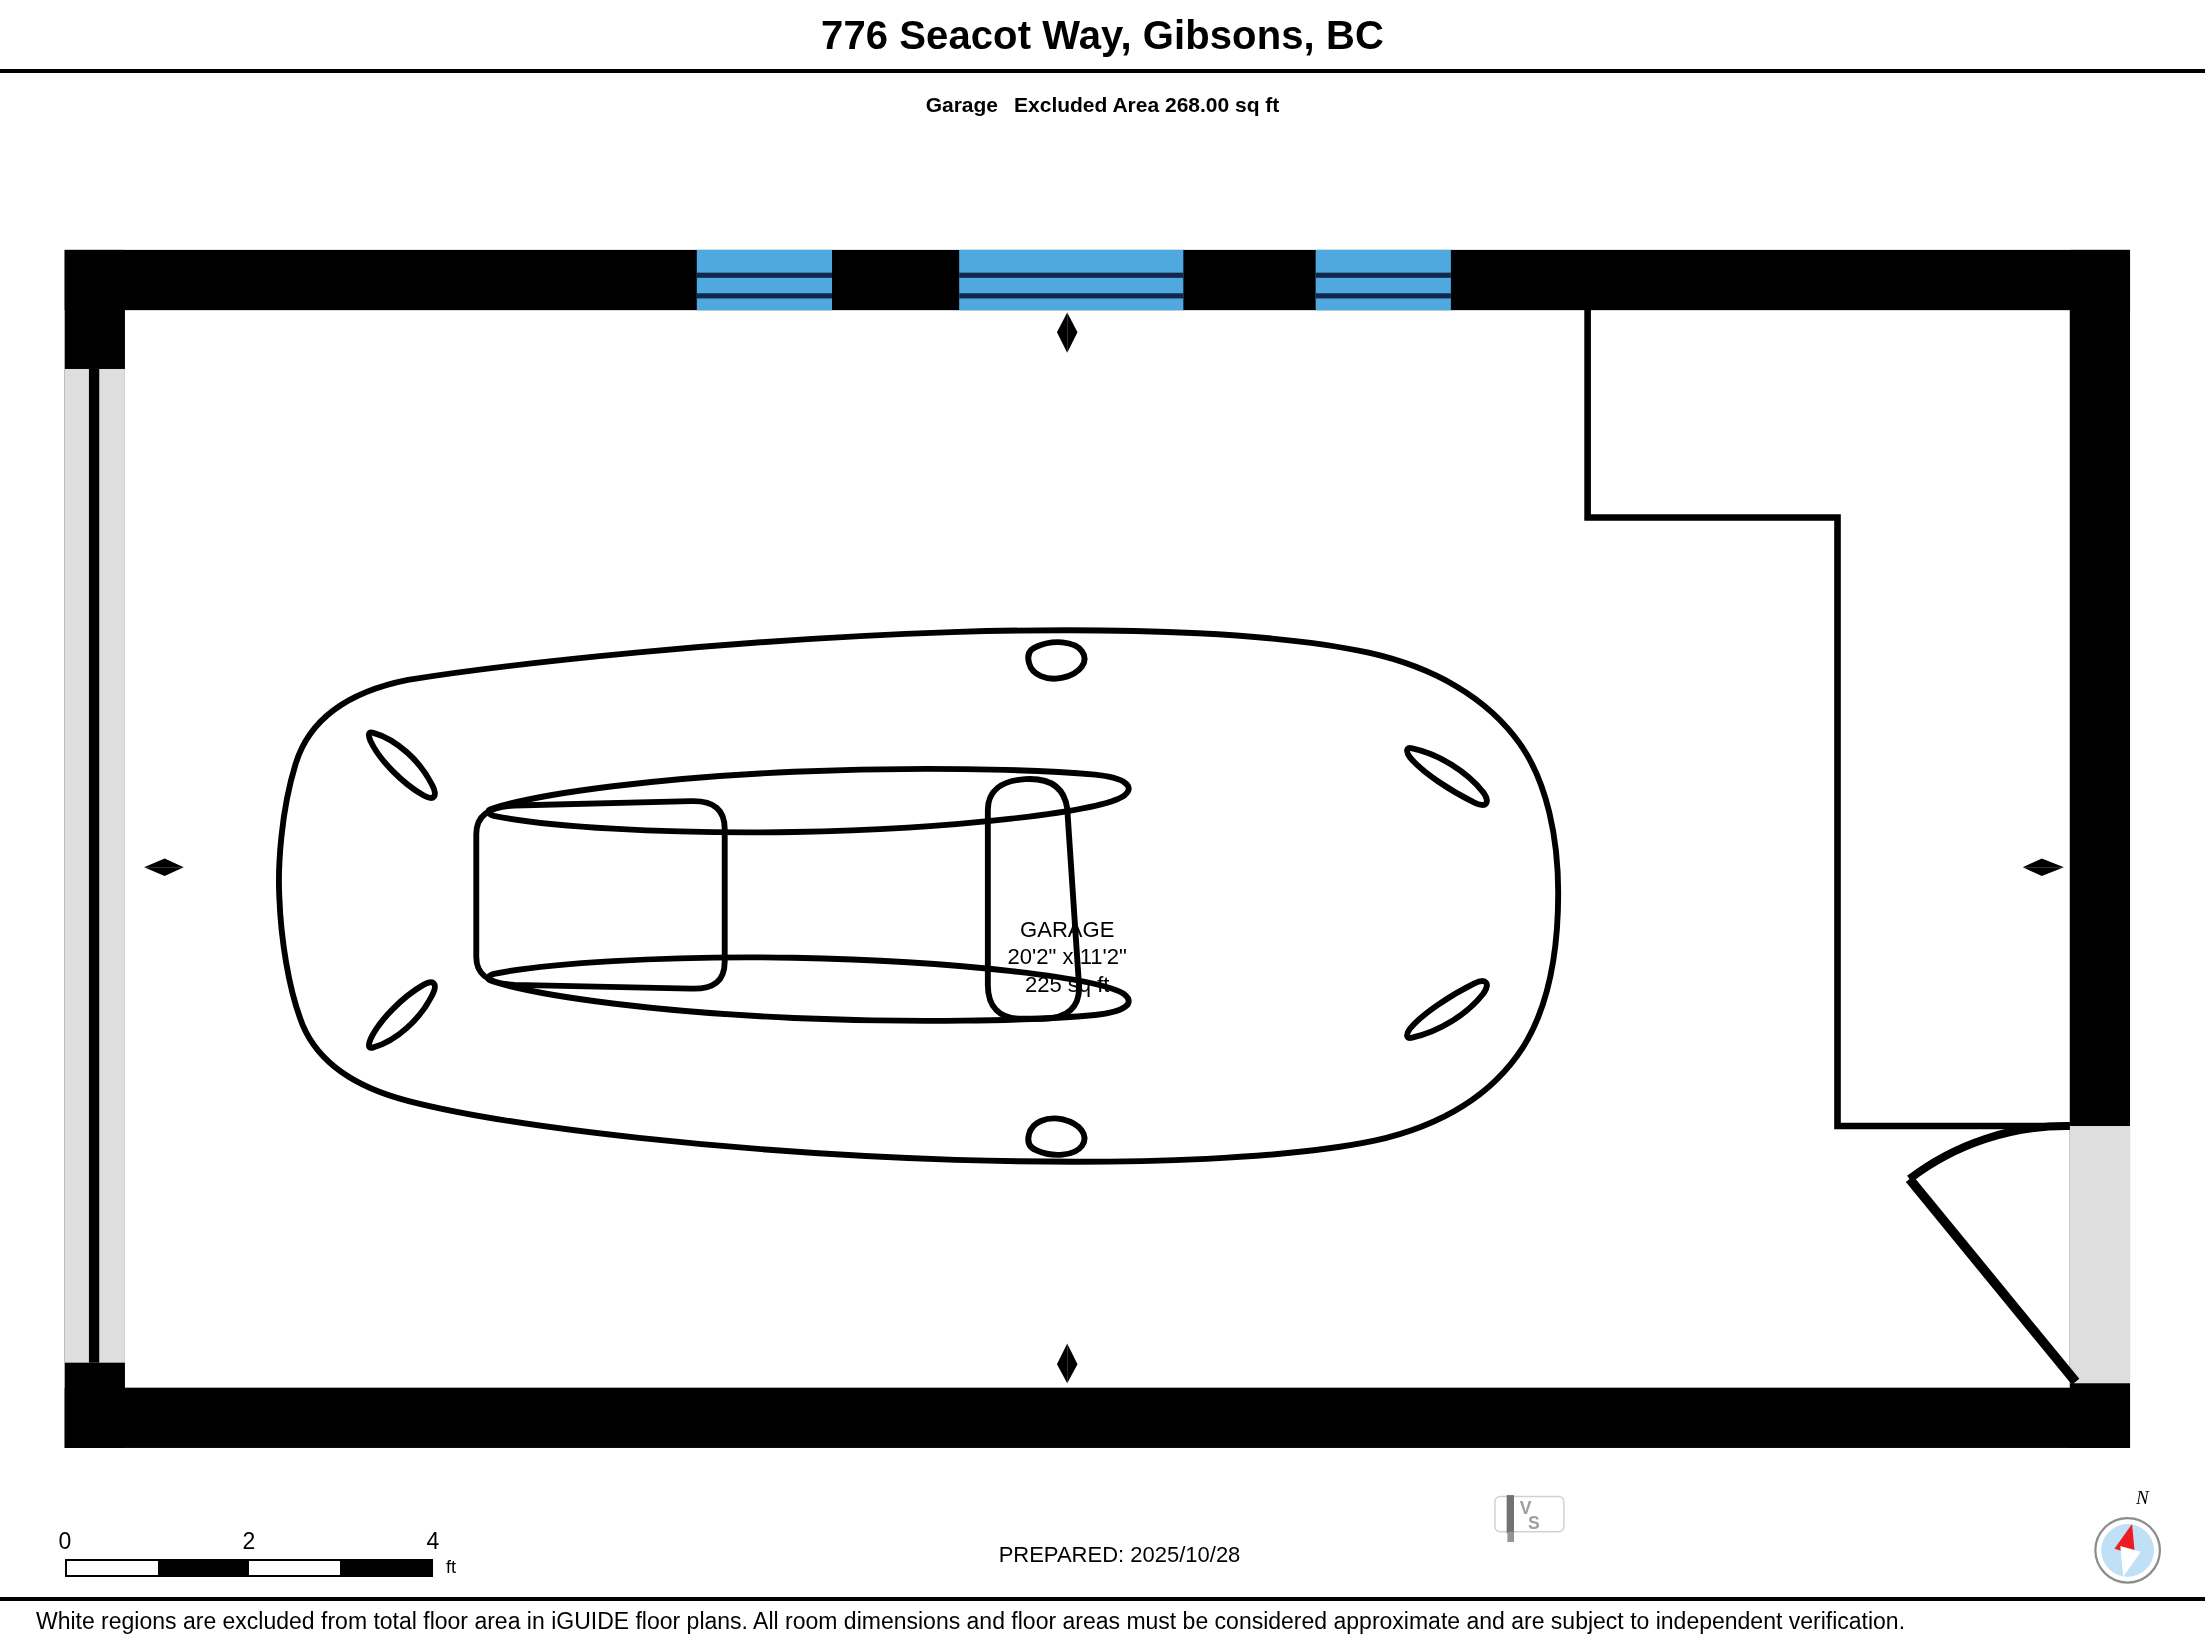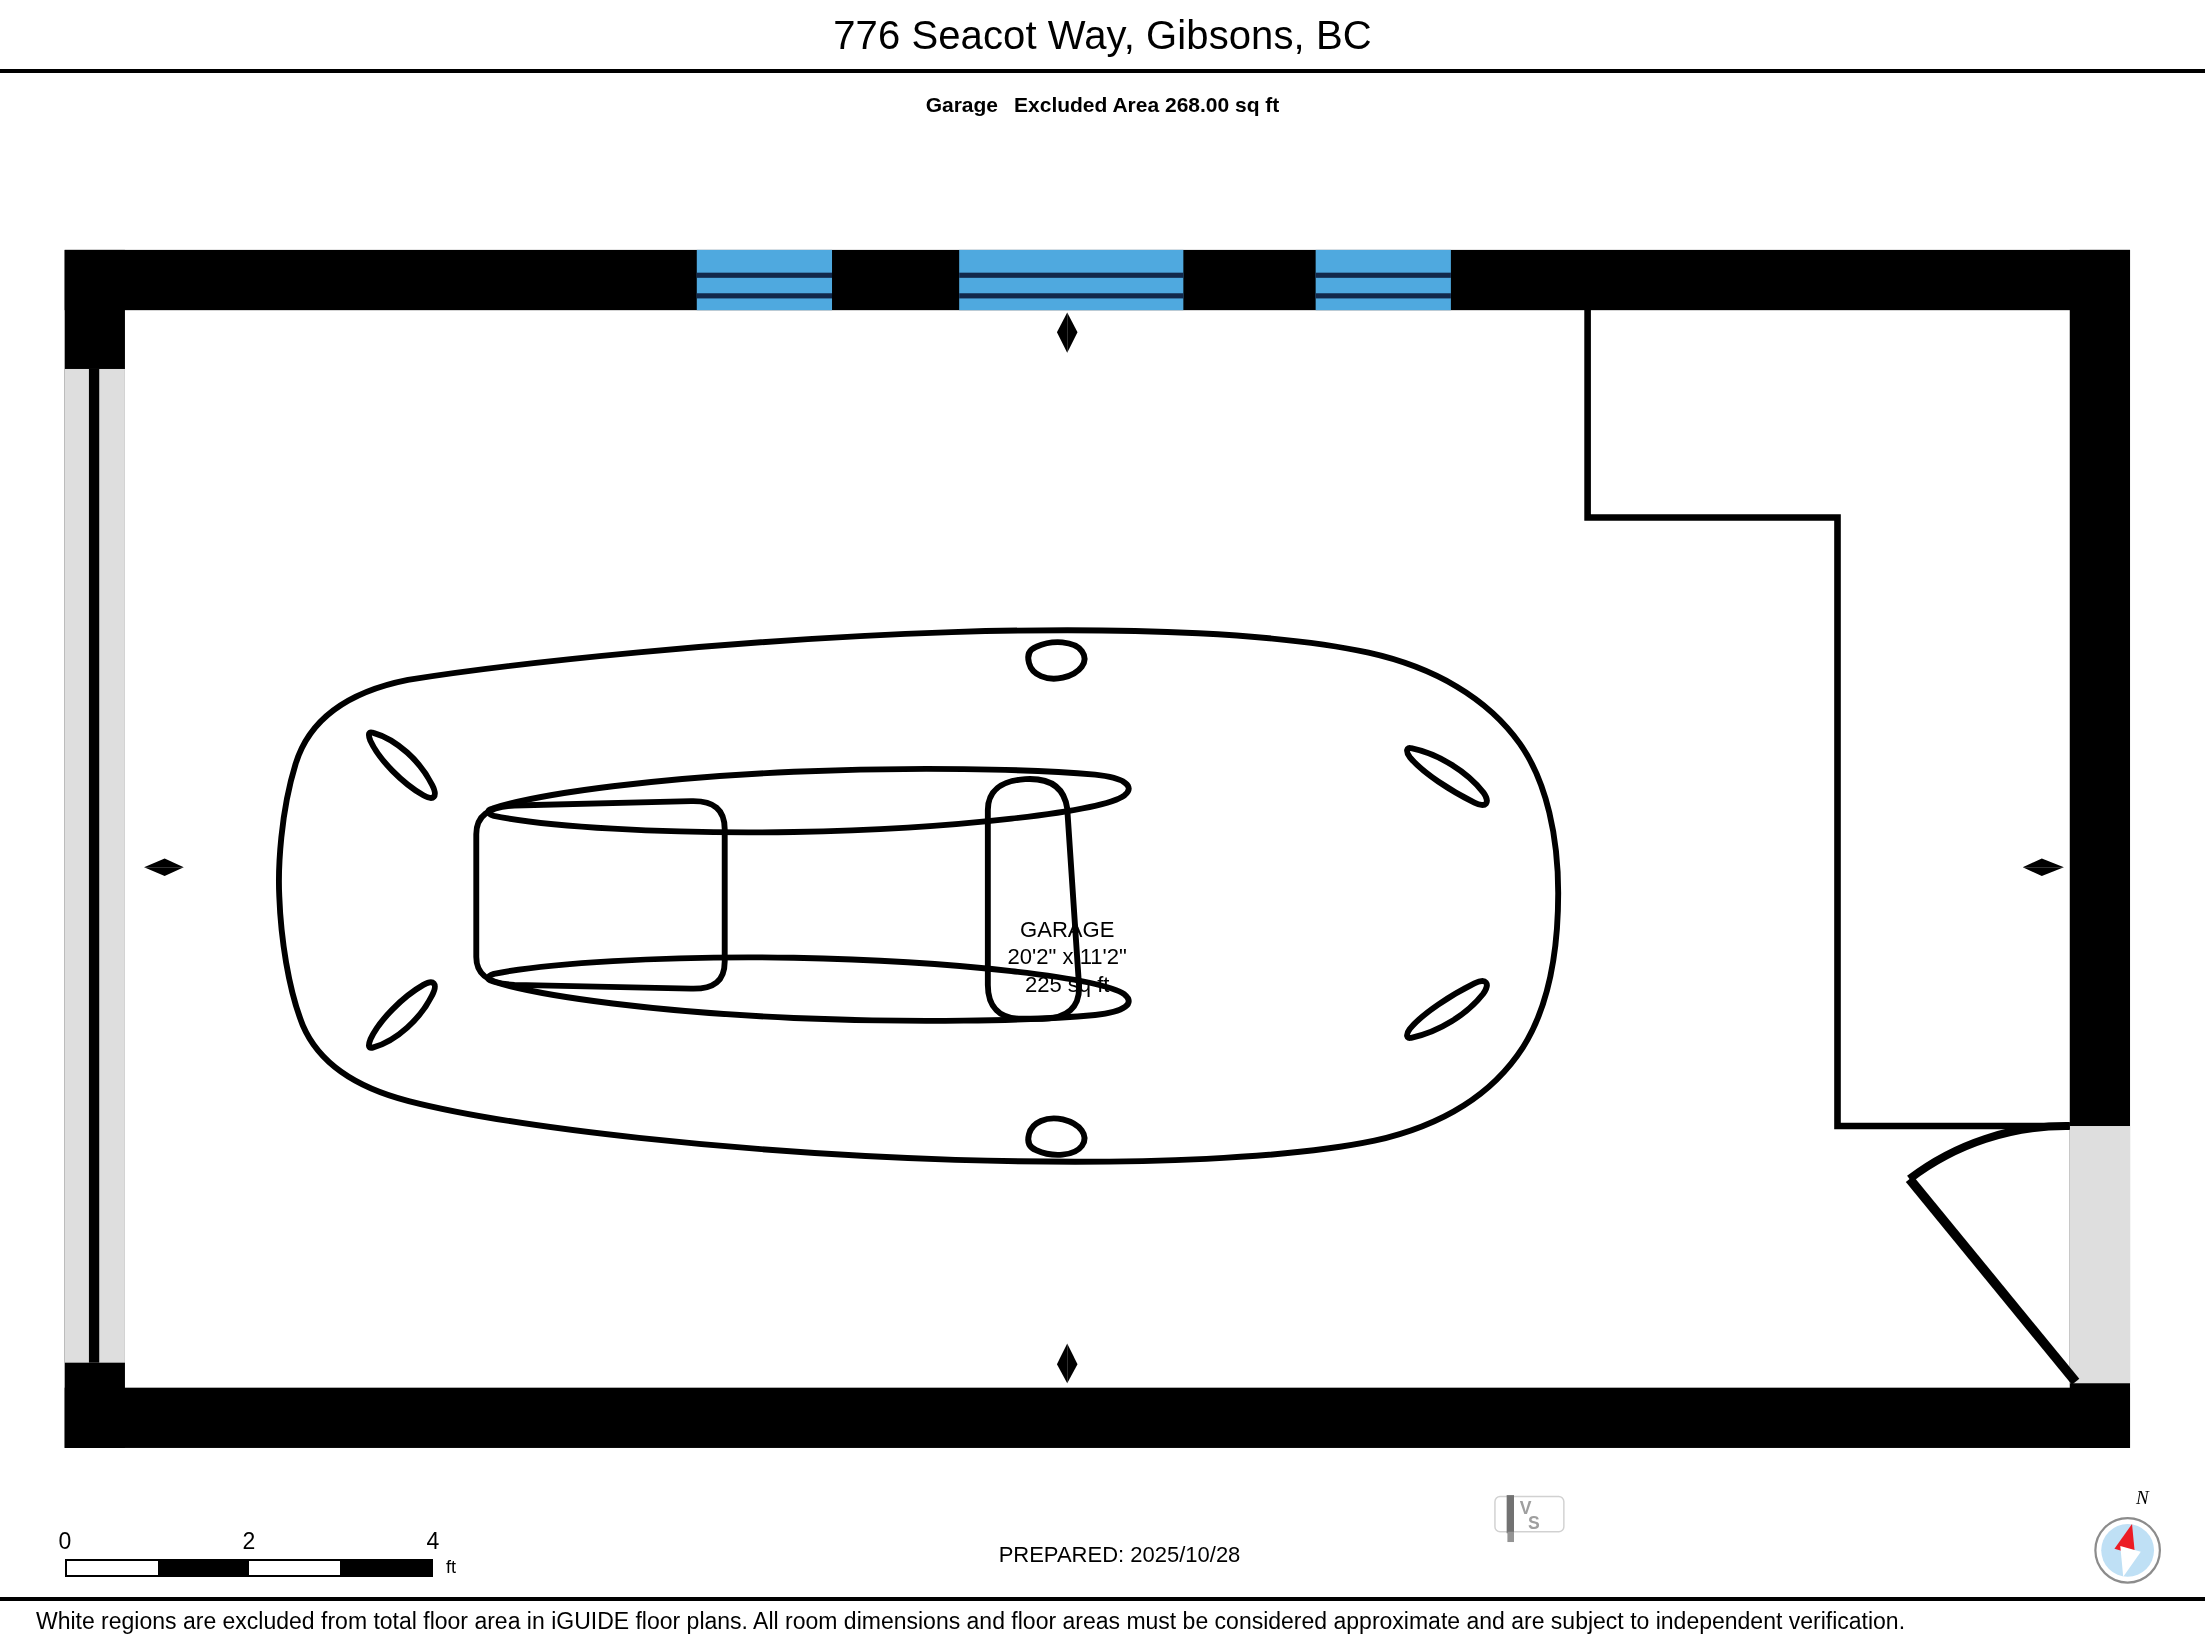--- a/index.html
+++ b/index.html
@@ -21,21 +21,21 @@
     position: absolute;
     left: 0; top: 0;
     width: 2205px;
     height: 70px;
     display: flex;
     align-items: center;
     justify-content: center;
   }
   #plan-title {
     font-size: 40px;
-    font-weight: normal;
+    font-weight: bold;
     letter-spacing: 0.1px;
     white-space: nowrap;
   }
   #header-rule {
     position: absolute;
     left: 0; top: 69px;
     width: 2205px;
     height: 4.4px;
     background: #000000;
   }

